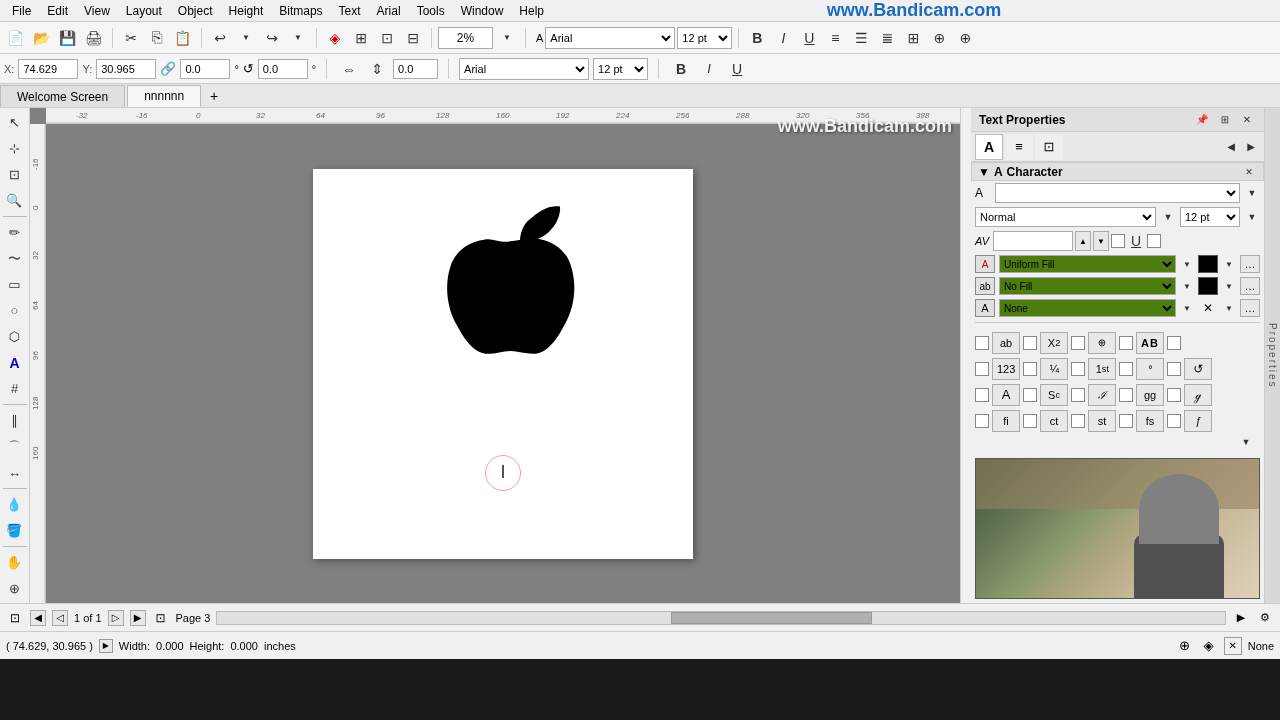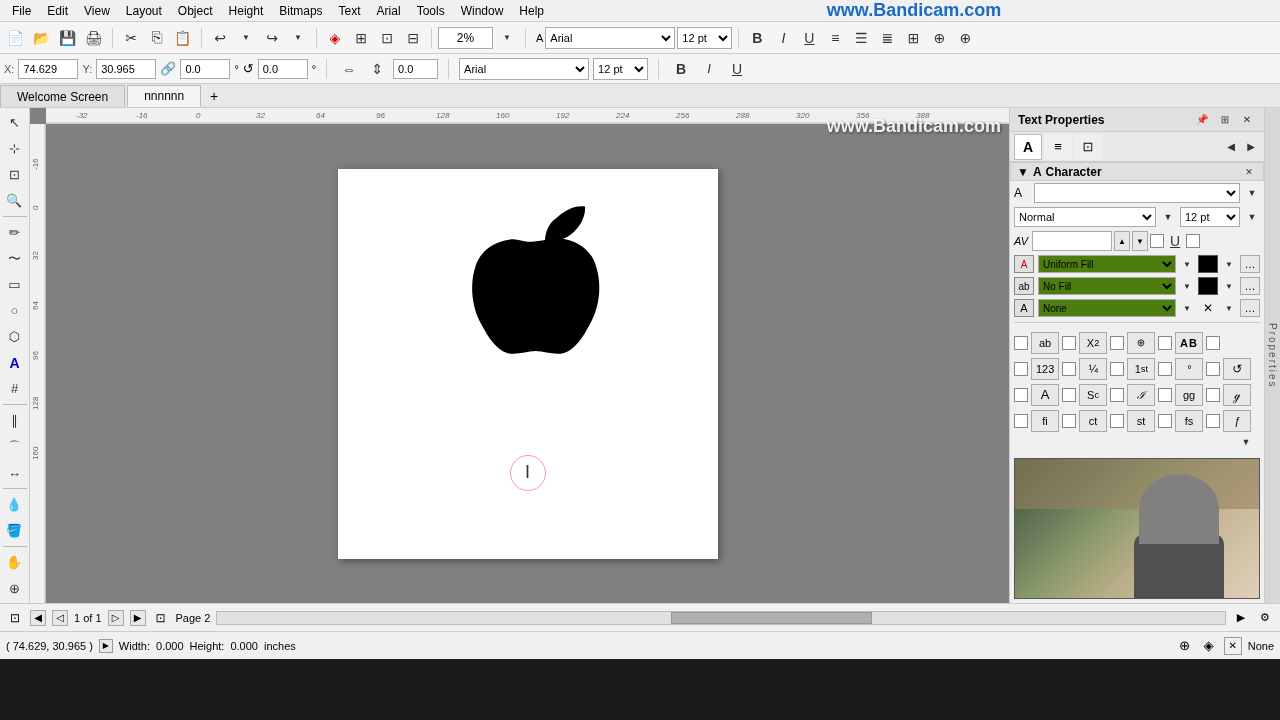--- a/index.html
+++ b/index.html
@@ -37,21 +37,21 @@
     .ruler-h { height: 16px; background: #f0f0f0; border-bottom: 1px solid #ccc; position: relative; overflow: hidden; font-style: italic; }
     .page-canvas { width: 380px; height: 390px; background: white; position: relative; box-shadow: 2px 2px 8px rgba(0,0,0,0.4); }
 
     
     .apple-logo { position: absolute; top: 30px; left: 50%; transform: translateX(-50%); width: 190px; height: 230px; }
 
     
     .text-cursor { position: absolute; bottom: 68px; left: 50%; transform: translateX(-50%); width: 36px; height: 36px; border-radius: 50%; border: 1.5px solid #ff9999; display: flex; align-items: center; justify-content: center; color: #333; font-size: 18px; cursor: text; }
 
     
-    .right-panel { width: 255px; background: #f0f0f0; border-left: 1px solid #ccc; display: flex; flex-direction: column; }
+    .right-panel { width: 304px; background: #f0f0f0; border-left: 1px solid #ccc; display: flex; flex-direction: column; padding-left: 10px; }
 
     
     .panel-header { height: 28px; background: #e0e0e0; border-bottom: 1px solid #ccc; display: flex; align-items: center; padding: 0 8px; font-size: 12px; font-weight: bold; justify-content: space-between; }
     .panel-header-icons { display: flex; gap: 4px; }
 
     
     .panel-tabs { height: 30px; display: flex; align-items: center; padding: 2px 4px; gap: 2px; border-bottom: 1px solid #ccc; background: #e8e8e8; }
     .panel-tab { width: 28px; height: 26px; display: flex; align-items: center; justify-content: center; cursor: pointer; border: 1px solid transparent; font-size: 13px; }
     .panel-tab.active { background: white; border: 1px solid #bbb; }
     .char-section-header { height: 22px; background: #e0e0e0; display: flex; align-items: center; padding: 0 6px; font-size: 12px; font-weight: bold; justify-content: space-between; cursor: pointer; border: 1px solid #ccc; }
@@ -461,21 +461,21 @@
 
 <div style="height:28px;background:#f0f0f0;border-top:1px solid #ccc;display:flex;align-items:center;padding:0 6px;gap:6px;font-size:11px;">
 
   <button style="width:18px;height:18px;border:none;background:none;cursor:pointer;font-size:12px;">⊡</button>
   <button style="width:16px;height:16px;border:1px solid #aaa;background:#e8e8e8;cursor:pointer;font-size:10px;">◀</button>
   <button style="width:16px;height:16px;border:1px solid #aaa;background:#e8e8e8;cursor:pointer;font-size:10px;">◁</button>
   <span>1 of 1</span>
   <button style="width:16px;height:16px;border:1px solid #aaa;background:#e8e8e8;cursor:pointer;font-size:10px;">▷</button>
   <button style="width:16px;height:16px;border:1px solid #aaa;background:#e8e8e8;cursor:pointer;font-size:10px;">▶</button>
   <button style="width:18px;height:18px;border:none;background:none;cursor:pointer;font-size:12px;">⊡</button>
-  <span>Page 2</span>
+  <span>Page 3</span>
 
   <div style="flex:1;height:14px;background:#e0e0e0;border:1px solid #bbb;cursor:pointer;position:relative;">
     <div style="position:absolute;left:45%;width:20%;height:100%;background:#b0b0b0;border:1px solid #999;"></div>
   </div>
 
   <button style="width:18px;height:18px;border:none;background:none;cursor:pointer;font-size:11px;">▶</button>
   <button style="width:18px;height:18px;border:none;background:none;cursor:pointer;font-size:11px;">⚙</button>
 </div>
 
 <div style="height:28px;background:#f0f0f0;border-top:1px solid #ccc;display:flex;align-items:center;padding:0 6px;gap:6px;font-size:11px;">

